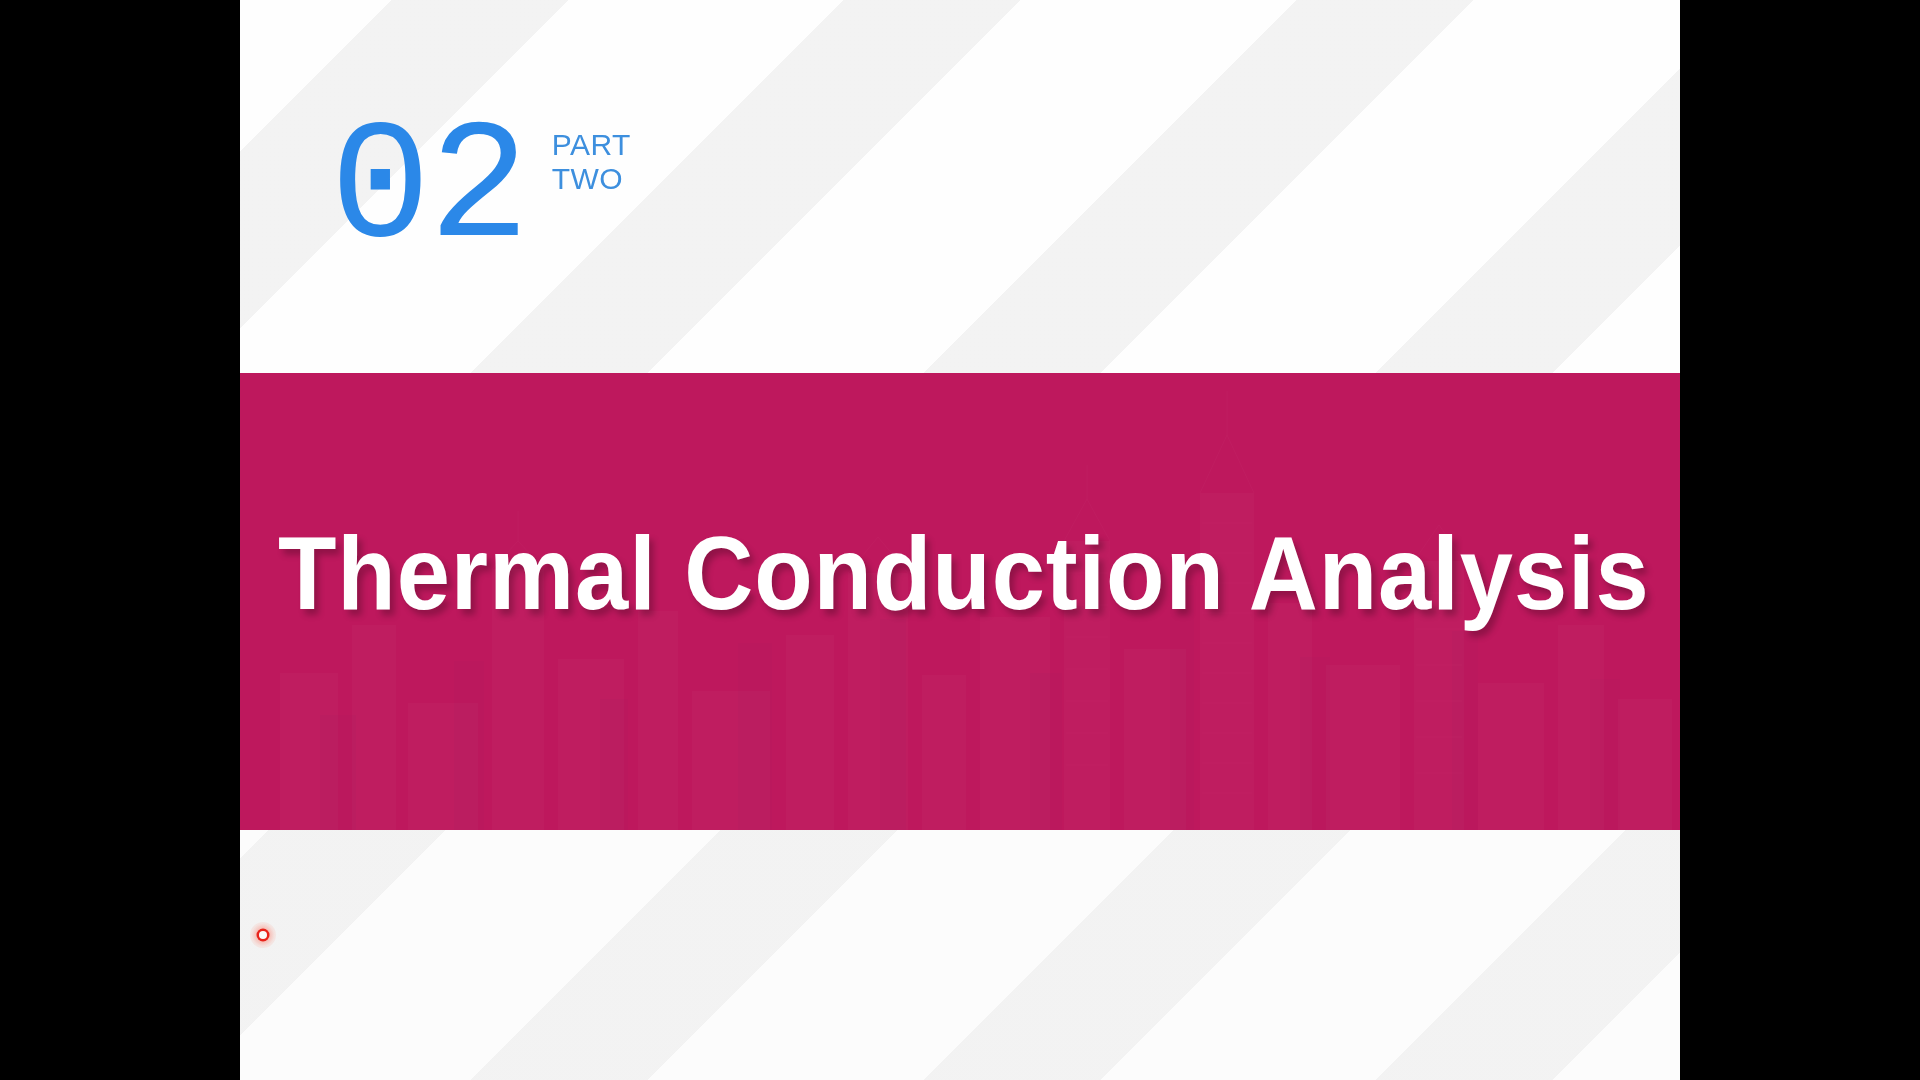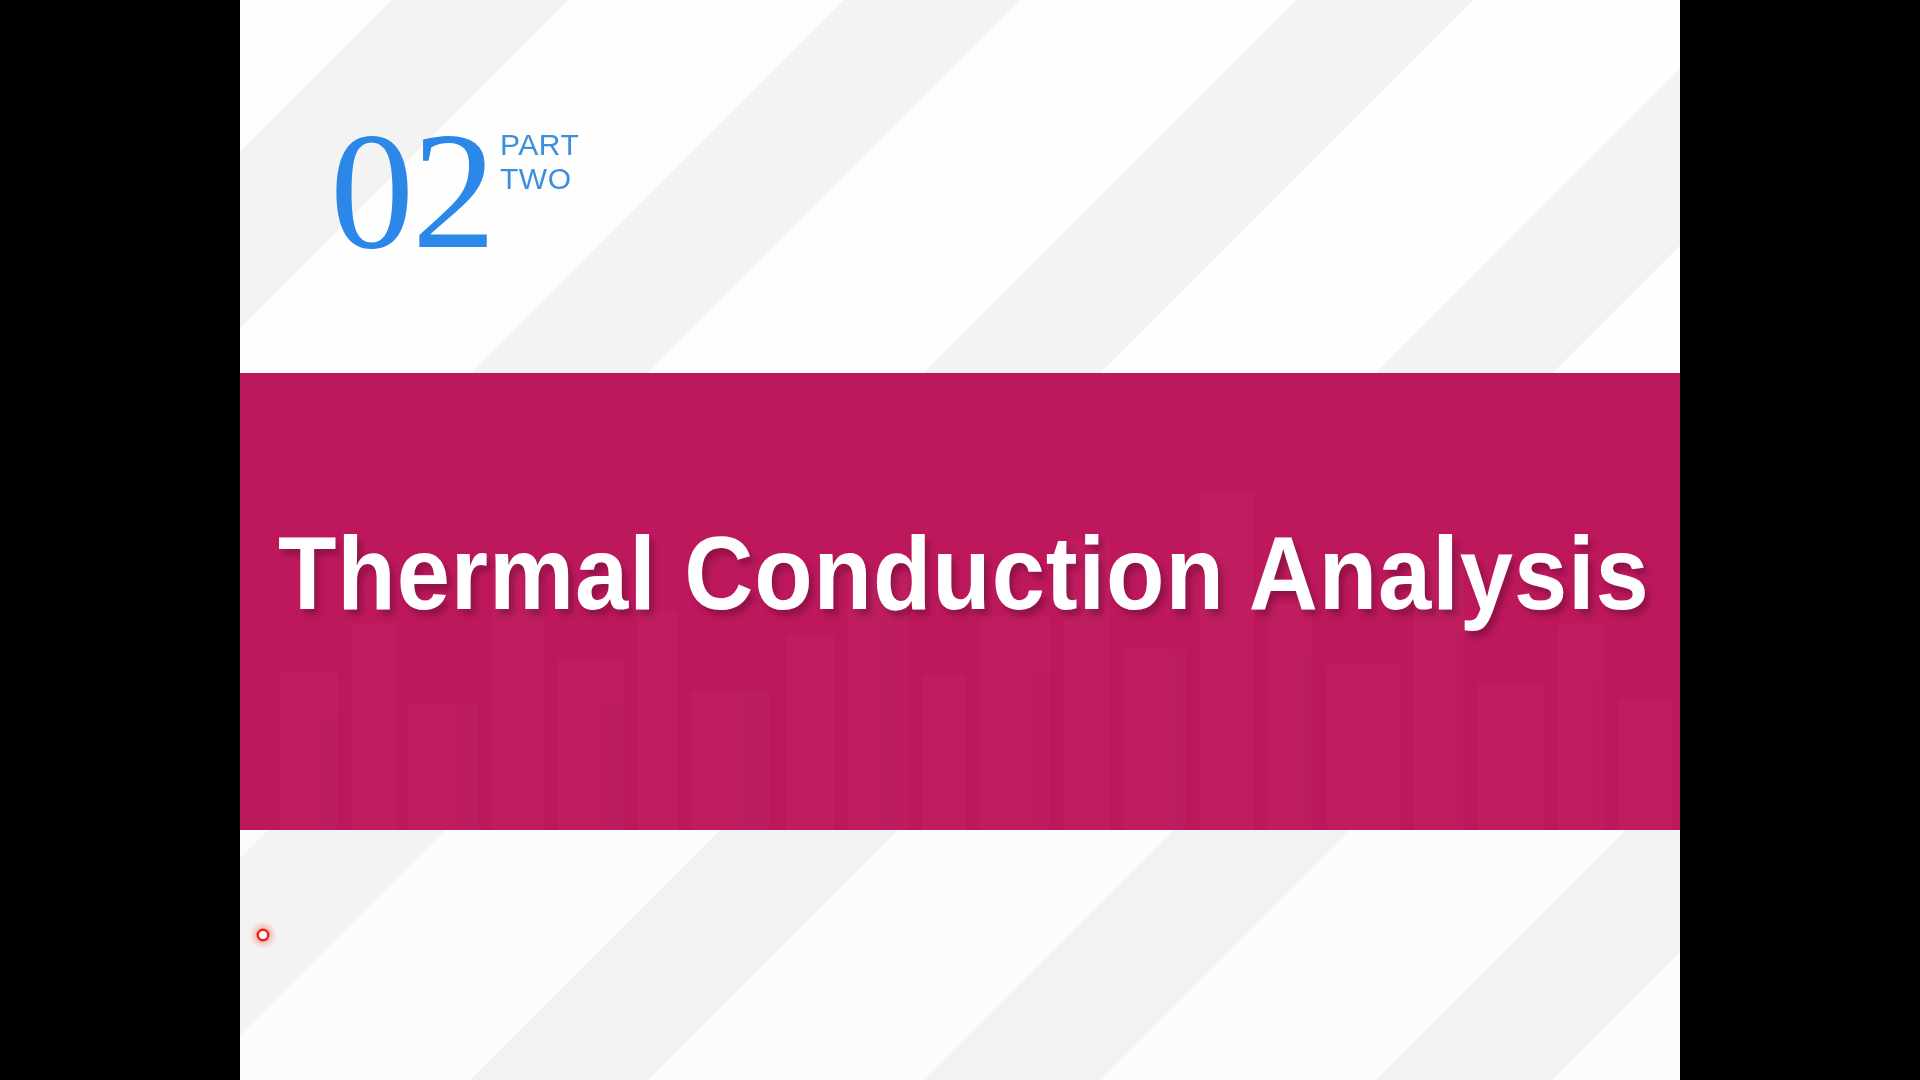--- a/index.html
+++ b/index.html
@@ -59,29 +59,29 @@
 
   
   #part-block {
     position: absolute;
     left: 90px;
     top: 118px;
     display: flex;
     align-items: flex-start;
   }
   #part-number {
-    font-family: Liberation Serif, serif;
+    font-family: Liberation Mono, monospace;
     font-size: 168px;
     line-height: 0.86;
     font-weight: 300;
     color: #2B88E8;
     letter-spacing: -2px;
   }
   #part-words {
-    margin-left: 6px;
+    margin-left: 24px;
     margin-top: 10px;
     display: flex;
     flex-direction: column;
     font-family: "Liberation Sans", sans-serif;
     font-size: 30px;
     line-height: 1.12;
     font-weight: 400;
     color: #3D8FDE;
     letter-spacing: 0.5px;
   }

